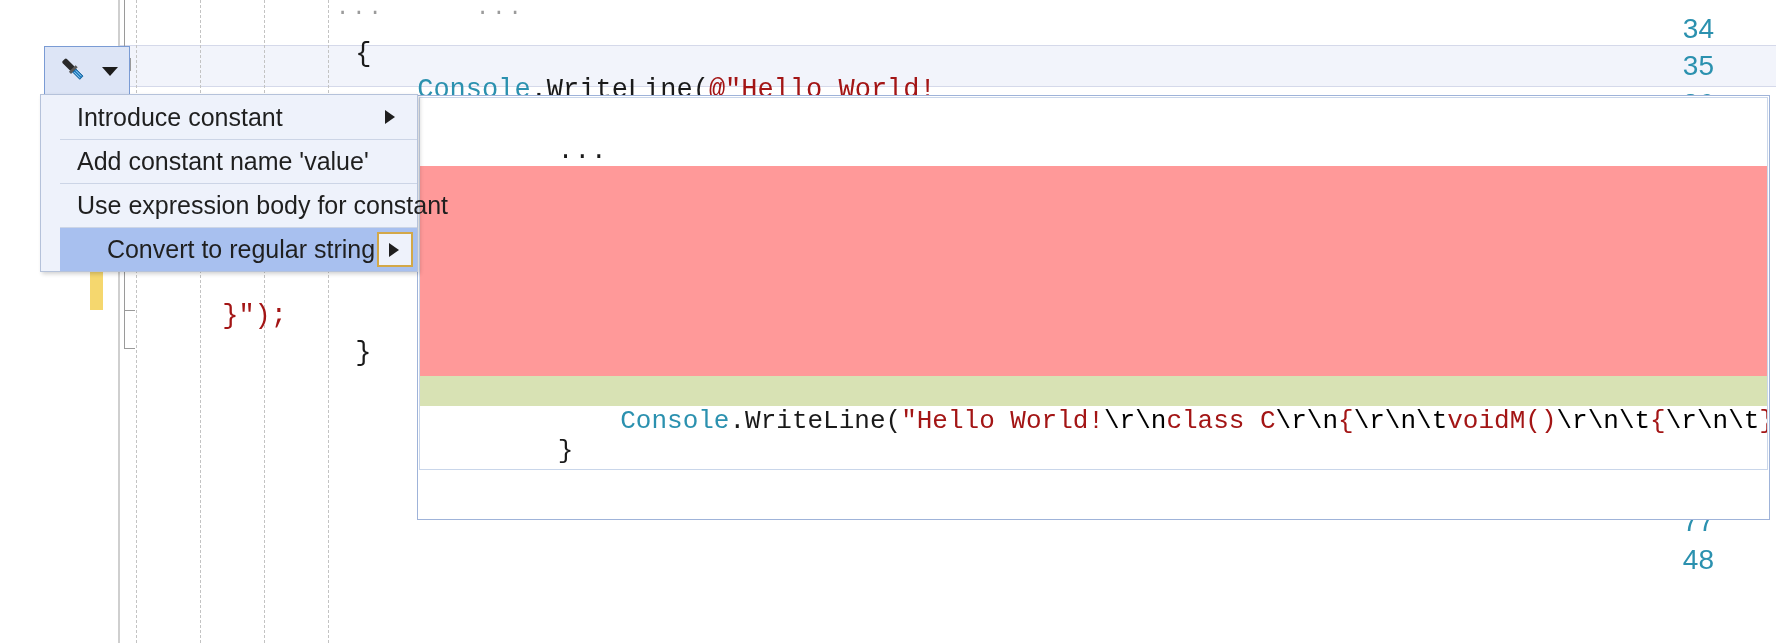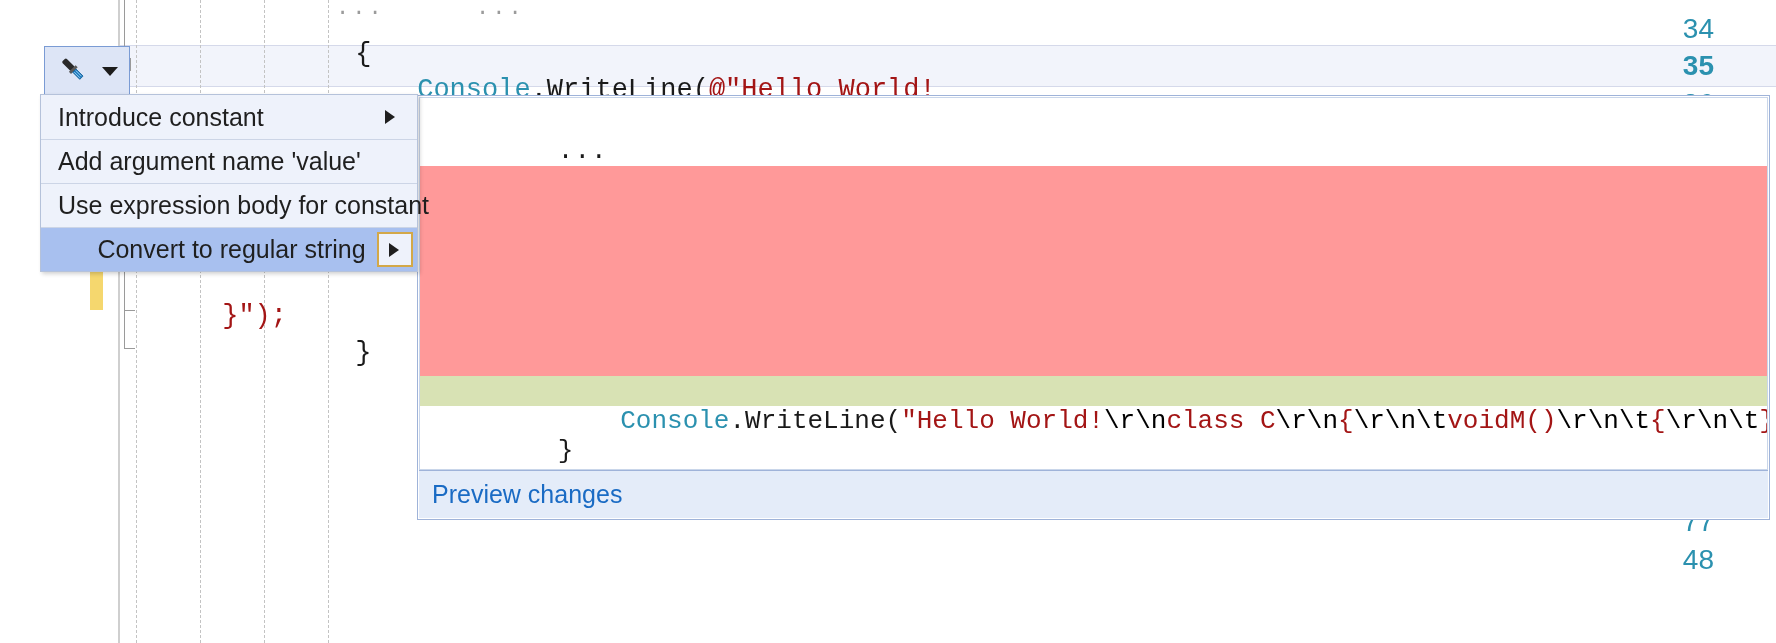--- a/index.html
+++ b/index.html
@@ -74,20 +74,21 @@
     width:0;height:0;border-left:8px solid transparent;border-right:8px solid transparent;
     border-top:9px solid #1c1c1c; margin-left:4px;
   }
 
   
   .ctx-menu{
     position:absolute; left:40px; top:94px; width:378px;
     background:#eef2fb; border:1px solid #b5c2da; box-sizing:border-box;
     box-shadow:2px 2px 4px rgba(0,0,0,.18);
     z-index:30;
+    padding-left:19px;
   }
   .ctx-item{
     position:relative; height:44px; display:flex; align-items:center;
     padding-left:17px; padding-right:12px;
     font-size:25px; color:#1f1f1f; white-space:nowrap;
     box-sizing:border-box;
   }
   .ctx-item + .ctx-item { border-top:1px solid #ccd5e6; }
   .ctx-item.selected{ background:#a8c0ef;justify-content:center; }
   .ctx-arrow{
@@ -140,21 +141,21 @@
 
     <div class="indent-guide" style="left:136px;"></div>
     <div class="indent-guide" style="left:200px;"></div>
     <div class="indent-guide" style="left:264px;"></div>
     <div class="indent-guide" style="left:328px;"></div>
 
     <div class="gutter"></div>
     <div class="glyph-sep"></div>
 
     <div class="linenum" style="top:15px;">34</div>
-    <div class="linenum" style="top:52px;font-weight:bold;">35</div>
+    <div class="linenum" style="top:52px;">35</div>
     <div class="linenum" style="top:90px;">36</div>
     <div class="linenum" style="top:128px;">37</div>
     <div class="linenum" style="top:166px;">38</div>
     <div class="linenum" style="top:204px;">39</div>
     <div class="linenum" style="top:242px;">40</div>
     <div class="linenum" style="top:280px;">41</div>
     <div class="linenum" style="top:318px;">42</div>
     <div class="linenum" style="top:356px;">43</div>
     <div class="linenum" style="top:394px;">44</div>
     <div class="linenum" style="top:432px;">45</div>
@@ -245,34 +246,31 @@
       </div>
 
       <div class="pv-line">
         <span>}</span>
       </div>
       <div class="pv-line">
         <span class="pv-dots">...</span>
       </div>
     </div>
 
-    <div class="preview-footer">
-      <span class="preview-link">Preview changes</span>
-    </div>
   </div>
 
   <div class="ctx-menu">
 
     <div class="ctx-item">
       <span>Introduce constant</span>
       <span class="ctx-arrow"></span>
     </div>
 
     <div class="ctx-item">
-      <span>Add argument name 'value'</span>
+      <span>Add constant name 'value'</span>
     </div>
 
     <div class="ctx-item">
       <span>Use expression body for constant</span>
     </div>
 
     <div class="ctx-item selected">
       <span>Convert to regular string</span>
       <span class="ctx-arrow-box">
         <span class="ctx-arrow"></span>

